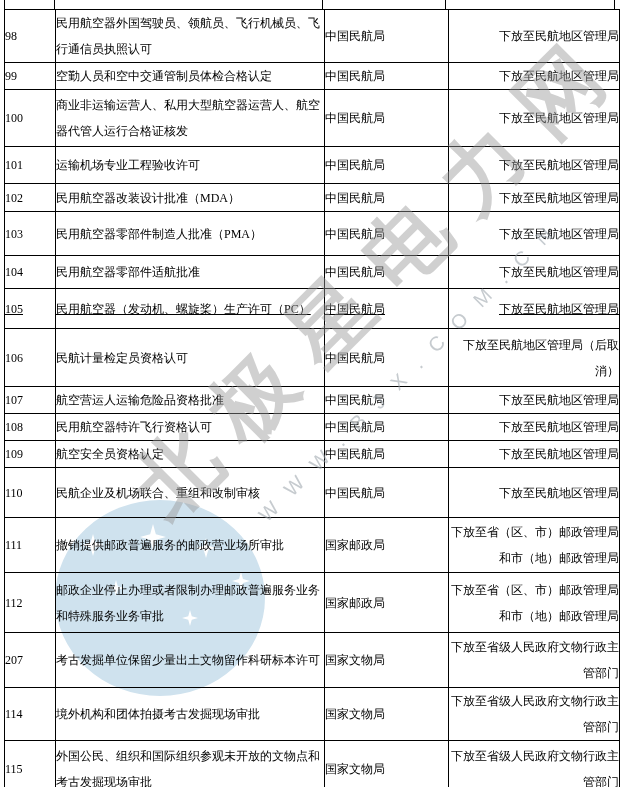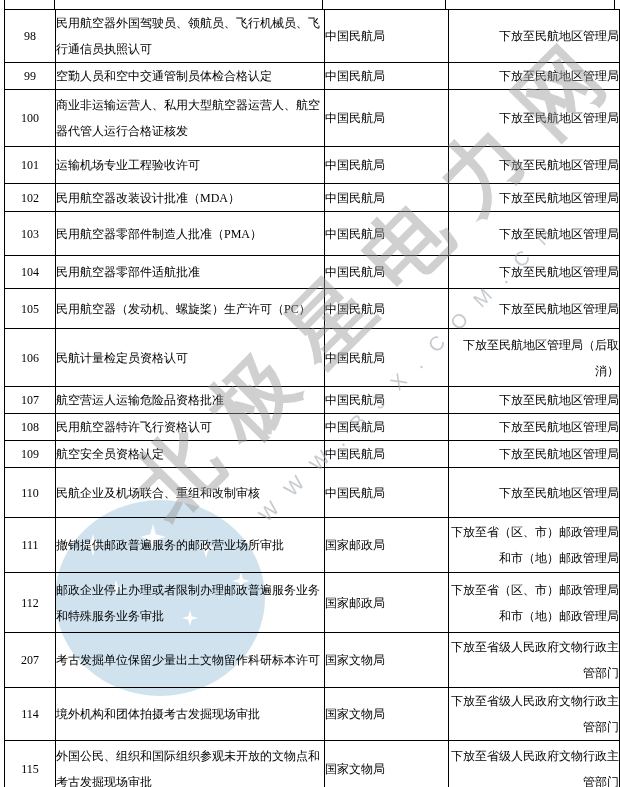--- a/index.html
+++ b/index.html
@@ -56,21 +56,21 @@
     position:absolute;left:4px;top:9px;z-index:1;
     border-collapse:collapse;table-layout:fixed;width:611px;
     background:transparent;
   }
   table.doc td{
     border:1px solid #000;
     font-size:12px;line-height:26px;
     padding:0;vertical-align:middle;
     overflow:hidden;
   }
-  td.col-no{width:50px;text-align:center;font-size:11.5px;}
+  td.col-no{width:50px;text-align:left;font-size:11.5px;}
   td.col-item{width:268px;text-align:left;padding-left:8px;padding-right:8px;}
   td.col-dept{width:123px;}
   td.col-deleg{width:170px;text-align:right;padding-left:7px;padding-right:6px;}
 </style>
 </head>
 <body>
 
 <div class="page">
 
   <div class="logo-wrap">
@@ -130,21 +130,21 @@
           <td class="col-item">民用航空器零部件制造人批准（PMA）</td>
           <td class="col-dept">中国民航局</td>
           <td class="col-deleg">下放至民航地区管理局</td>
         </tr>
         <tr style="height: 33px;">
           <td class="col-no">104</td>
           <td class="col-item">民用航空器零部件适航批准</td>
           <td class="col-dept">中国民航局</td>
           <td class="col-deleg">下放至民航地区管理局</td>
         </tr>
-        <tr style="height: 40px;">
+        <tr style="height: 40px; text-decoration: underline;">
           <td class="col-no">105</td>
           <td class="col-item">民用航空器（发动机、螺旋桨）生产许可（PC）</td>
           <td class="col-dept">中国民航局</td>
           <td class="col-deleg">下放至民航地区管理局</td>
         </tr>
         <tr style="height: 58px;">
           <td class="col-no">106</td>
           <td class="col-item">民航计量检定员资格认可</td>
           <td class="col-dept">中国民航局</td>
           <td class="col-deleg">下放至民航地区管理局（后取消）</td>

